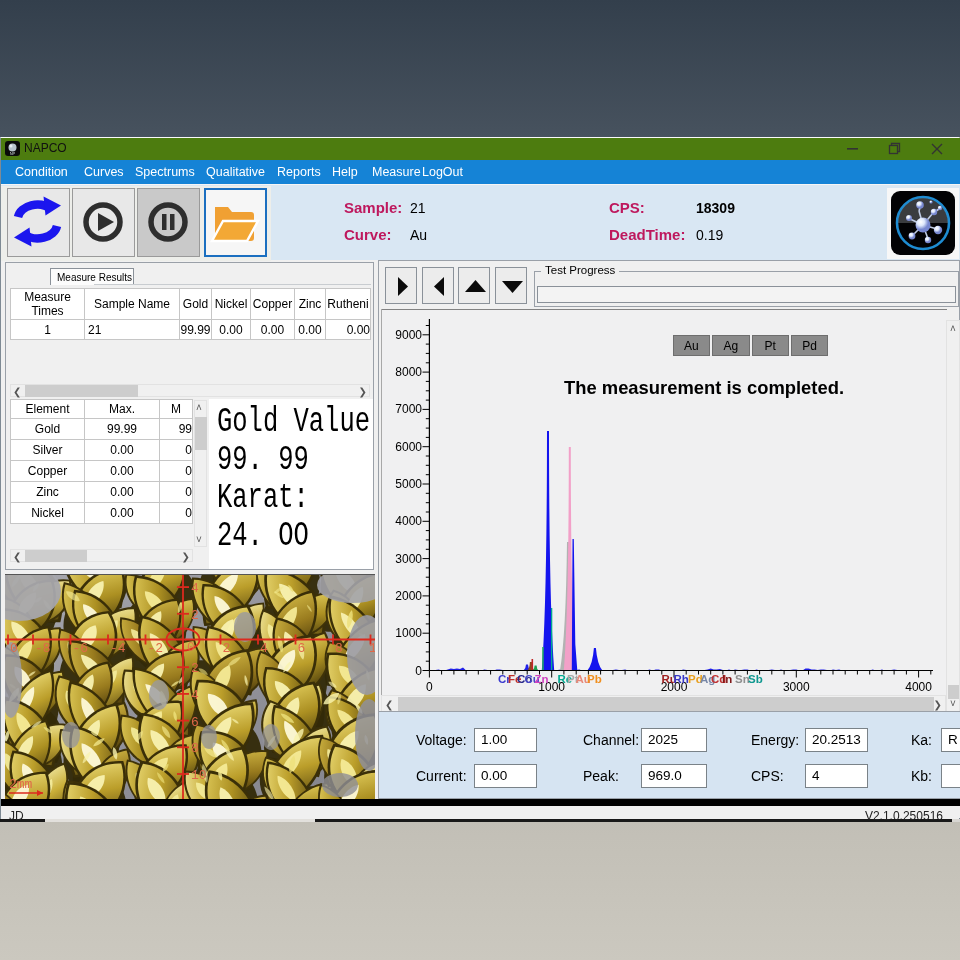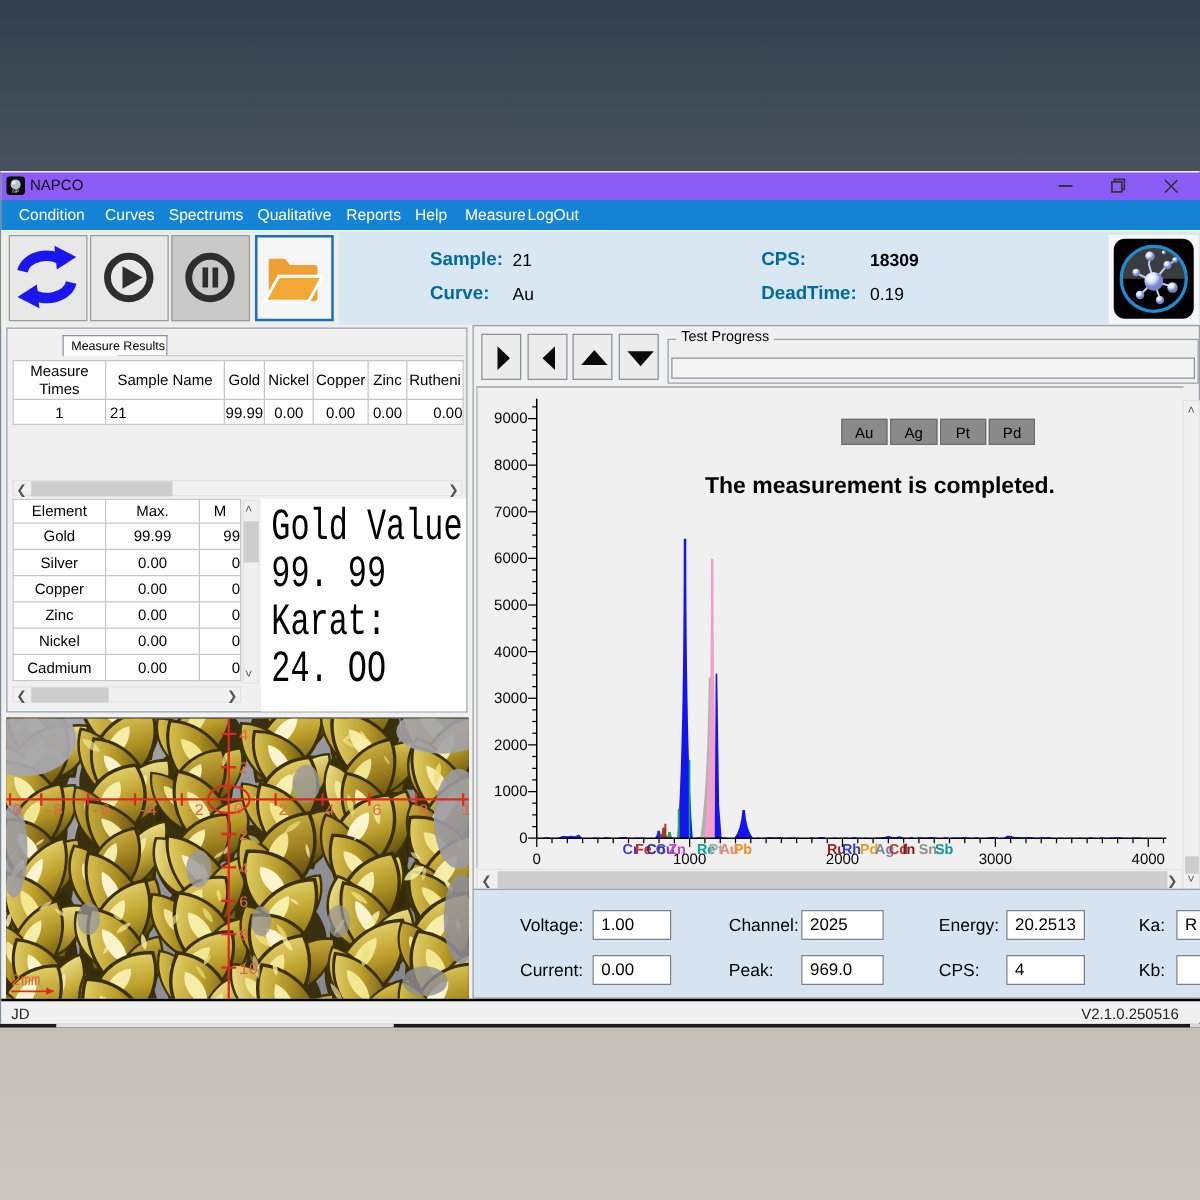--- a/index.html
+++ b/index.html
@@ -6,49 +6,49 @@
 html,body { width:960px; height:960px; overflow:hidden; }
 body { font-family:"Liberation Sans", sans-serif; position:relative; background:#c9c6bd; }
 .abs { position:absolute; }
 
 #desktop-top { left:0; top:0; width:960px; height:137px; background:linear-gradient(#333f4c,#47525e); }
 #desktop-bottom { left:0; top:822px; width:960px; height:138px; background:linear-gradient(#c2bfb6,#cbc8bf); }
 #taskline { left:0; top:819px; width:960px; height:3px; background:#191919; }
 #taskline-light { left:45px; top:819px; width:270px; height:3px; background:#e2e0dc; }
 
 #window { left:0; top:137px; width:960px; height:682px; background:#f0f0f0; border-top:1px solid #fafafa; border-left:1px solid #7e8a94; border-right:1px solid #7e8a94; }
-#titlebar { left:0; top:0px; width:960px; height:22px; background:#8b5cf6; }
+#titlebar { left:0; top:0px; width:960px; height:22px; background:#4d7c0f; }
 #title-icon { left:4px; top:3px; width:15px; height:15px; }
 #title-text { left:23px; top:3px; font-size:12px; color:#111; }
 .caption-btn { top:0px; width:30px; height:22px; text-align:center; color:#222; }
 #menubar { left:0; top:22px; width:960px; height:24px; background:#1583d6; color:#fff; font-size:12.5px; }
 #menubar span { position:absolute; top:5px; }
 
 #toolbar { left:0; top:46px; width:960px; height:76px; background:#d9e7f3; border-top:1px solid #f5f5f5; }
 .toolbtn { top:3px; width:63px; height:69px; background:#e8e8e8; border:1px solid #9a9a9a; }
 #tb4 { background:#f6f6f6; border:2px solid #1b6fc0; }
-.tb-label { font-weight:bold; font-size:15px; color:#0369a1; }
+.tb-label { font-weight:bold; font-size:15px; color:#be185d; }
 .tb-val { font-size:14px; color:#000; }
 #logo-wrap { left:886px; top:3px; width:72px; height:71px; background:#f7f7f7; }
 
 #left-panel { left:4px; top:124px; width:369px; height:308px; background:#f0f0f0; border:1px solid #9aa0a8; overflow:hidden; }
 #right-panel { left:377px; top:122px; width:582px; height:452px; background:#f0f0f0; border:1px solid #9aa0a8;padding-left:26px; }
 #tab { left:4px; top:5px; width:84px; height:17px; white-space:nowrap; font-size:10px; padding-top:3px; background:#fcfcfc; border:1px solid #8a9199; border-bottom:none; padding-left:6px;margin-left:40px; }
 table { border-collapse:collapse; font-size:12px; color:#000; background:#fff; }
 td,th { border:1px solid #c6c6c6; font-weight:normal; padding:0; text-align:center; vertical-align:middle; }
 
 .sb { background:#f0f0f0; border:1px solid #e2e2e2; }
 .sb-thumb { background:#cdcdcd; }
 .sb-arrow { font-size:10px; color:#555; text-align:center; }
 
 #goldtext { left:203px; top:136px; width:164px; height:168px; padding-left:8px; padding-top:3px; background:#fff; font-family:"Liberation Mono", monospace; font-size:25.5px; color:#000; line-height:27px; white-space:pre; transform:scaleY(1.4); transform-origin:0 0; }
 
 #photo { left:4px; top:436px; width:370px; height:225px; background:#8f9094; border-top:1px solid #555; }
 
-#statusbar { left:0; top:661px; width:960px; height:19px; background:#f0f0f0; border-top:2px solid #000000; font-size:12px; color:#222; }
+#statusbar { left:0; top:661px; width:960px; height:19px; background:#f0f0f0; border-top:7px solid #000000; font-size:12px; color:#222; }
 
 #inputs { left:377px; top:573px; width:696px; height:88px; background:#d6e4f2; border:1px solid #9aa0a8; font-size:14px; }
 .inp { position:absolute; background:#fff; border:1px solid #7a8288; height:24px; font-size:13.5px; padding:3px 0 0 6px; }
 .ilabel { position:absolute; color:#000; }
 .arrowbtn { width:32px; height:37px; background:#ececec; border:1px solid #8a9199; }
 .elbtn { width:37.5px; height:20.5px; background:#8a8a8a; border:1px solid #6e6e6e; font-size:12px; text-align:center; padding-top:2.5px; color:#000; }
 </style>
 </head>
 <body>
 <div class="abs" id="desktop-top"></div>
@@ -215,25 +215,20 @@
             <td>0.00</td>
             <td style="text-align:right;">0</td>
           </tr>
       <tr style="height:21px;">
             <td>Zinc</td>
             <td>0.00</td>
             <td style="text-align:right;">0</td>
           </tr>
       <tr style="height:21px;">
             <td>Nickel</td>
-            <td>0.00</td>
-            <td style="text-align:right;">0</td>
-          </tr>
-      <tr style="height:21px;">
-            <td>Cadmium</td>
             <td>0.00</td>
             <td style="text-align:right;">0</td>
           </tr>
     </tbody>
       </table>
 
     <div class="abs sb" style="left:188px; top:137px; width:13px; height:147px;">
       <div class="abs sb-arrow" style="left:1px; top:1px;">˄</div>
       <div class="abs sb-thumb" style="left:0px; top:16px; width:12px; height:33px;"></div>
       <div class="abs sb-arrow" style="left:1px; bottom:1px;">˅</div>

